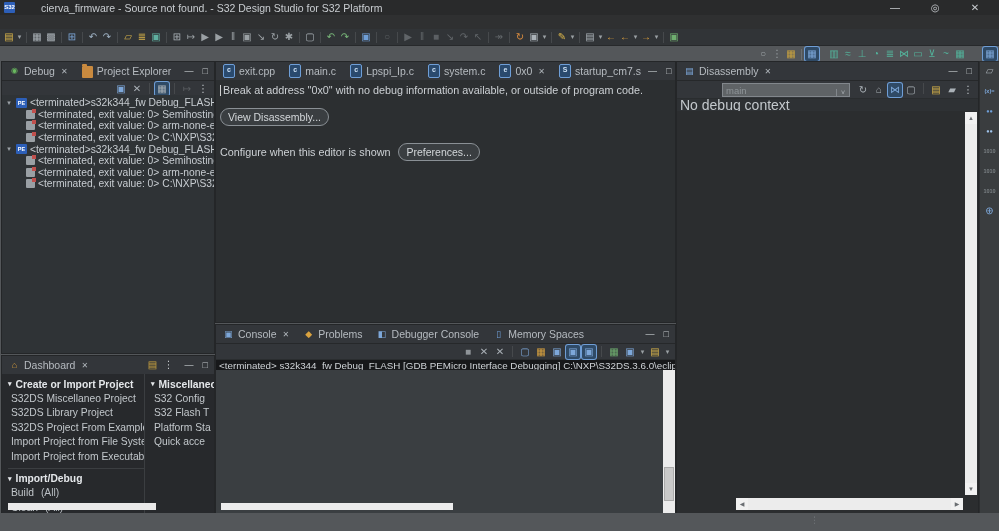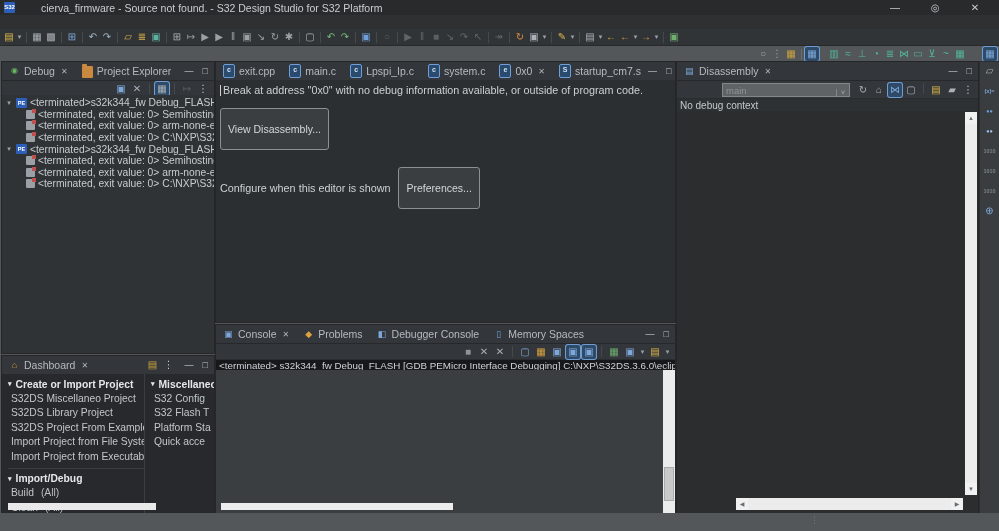--- a/index.html
+++ b/index.html
@@ -54,38 +54,38 @@
   .dcol.left{width:136px;flex:none;}
   .dcol.right{flex:1;border-left:1px solid #3b3e41;padding-left:6px;}
   .dsec + .dsec{border-top:1px solid #3b3e41;margin-top:4px;padding-top:3px;text-align:right;}
   .dhead{display:flex;align-items:center;gap:4px;font-size:10.3px;font-weight:bold;color:#e4e7ea;height:14px;white-space:nowrap;}
   .dchev{font-size:7px;color:#e4e7ea;}
   .ditem{display:flex;align-items:center;gap:5px;height:14.5px;font-size:10.3px;color:#c2c7cb;padding-left:3px;white-space:nowrap;overflow:hidden;}
   .ditem .dsuffix{color:#b9bec3;margin-left:2px;}
   
   .edbody{position:absolute;left:0;right:0;top:18px;bottom:0;background:#2c2f31;padding:4px 0 0 4px;font-size:10.8px;color:#ccd0d4;}
   .caret{display:inline-block;width:1px;height:11px;background:#d0d0d0;margin-right:2px;vertical-align:-2px;}
-  .edbtn{display:inline-block;margin-top:12px;padding:14px 7px;background:#3a3e41;border:1px solid #8a9095;border-radius:3px;font-size:10.5px;color:#d3d7da;}
+  .edbtn{display:inline-block;margin-top:12px;padding:2px 7px;background:#3a3e41;border:1px solid #8a9095;border-radius:9px;font-size:10.5px;color:#d3d7da;}
   .edrow2{display:flex;align-items:center;gap:8px;margin-top:17px;}
   .edrow2 .edbtn{margin-top:0;}
   
   .constatus{height:12px;background:#17181a;color:#cfd3d7;font-size:9.8px;line-height:12px;padding-left:3px;white-space:nowrap;overflow:hidden;}
   .conlog{position:absolute;left:0;right:12px;top:45px;bottom:0;background:#3a3e41;overflow:hidden;
           font-family:"DejaVu Sans Mono",monospace;font-size:9.8px;line-height:11.6px;color:#121416;padding:2px 0 0 4px;}
   .cline{white-space:pre;min-height:11.6px;}
   .scroll-v{position:absolute;background:#ececec;width:12px;}
   .scroll-thumb{position:absolute;left:1px;right:1px;background:#c9c9c9;border:1px solid #ababab;}
   .scroll-h{position:absolute;background:#ececec;height:7px;}
   .sbx{position:absolute;width:12px;height:12px;background:#f1f1f1;color:#6a6e72;font-size:6px;line-height:12px;text-align:center;}
   
   .disbar{height:17px;display:flex;align-items:center;justify-content:flex-end;gap:2px;padding-right:3px;background:#33363a;border-bottom:1px solid #2a2d2f;}
   .combo{width:126px;height:12px;background:#5f6366;border:1px solid #82878c;display:flex;align-items:flex-end;margin-right:4px;}
   .combo .cval{flex:1;font-size:9.5px;color:#8e9498;padding-left:3px;overflow:hidden;}
   .combo .carrow{width:12px;text-align:center;font-size:7px;color:#aab0b5;border-left:1px solid #82878c;}
-  .nocontext{height:13px;font-size:10px;color:#c3c8cc;padding-left:3px;line-height:13px;border-bottom:4px solid #f0abfc;background:#2e3134;}
+  .nocontext{height:13px;font-size:14px;color:#c3c8cc;padding-left:3px;line-height:13px;border-bottom:4px solid #f0abfc;background:#2e3134;}
   .discontent{position:absolute;left:0;right:0;top:49px;bottom:0;background:#2b2d2f;}
   
   .strip{position:absolute;left:980px;top:62px;width:19px;height:451px;background:#3a3d3f;box-shadow:0 0 0 1px #2b2d2f;
          display:flex;flex-direction:column;align-items:center;padding-top:2px;gap:6px;}
   .strip .tbi{min-width:17px;height:14px;}
   
   .statusbar{position:absolute;left:0;right:0;top:513px;height:18px;background:#54575a;}
   .sbhandle{position:absolute;left:810px;top:2px;color:#75797c;font-size:9px;}
 </style>
 </head>

